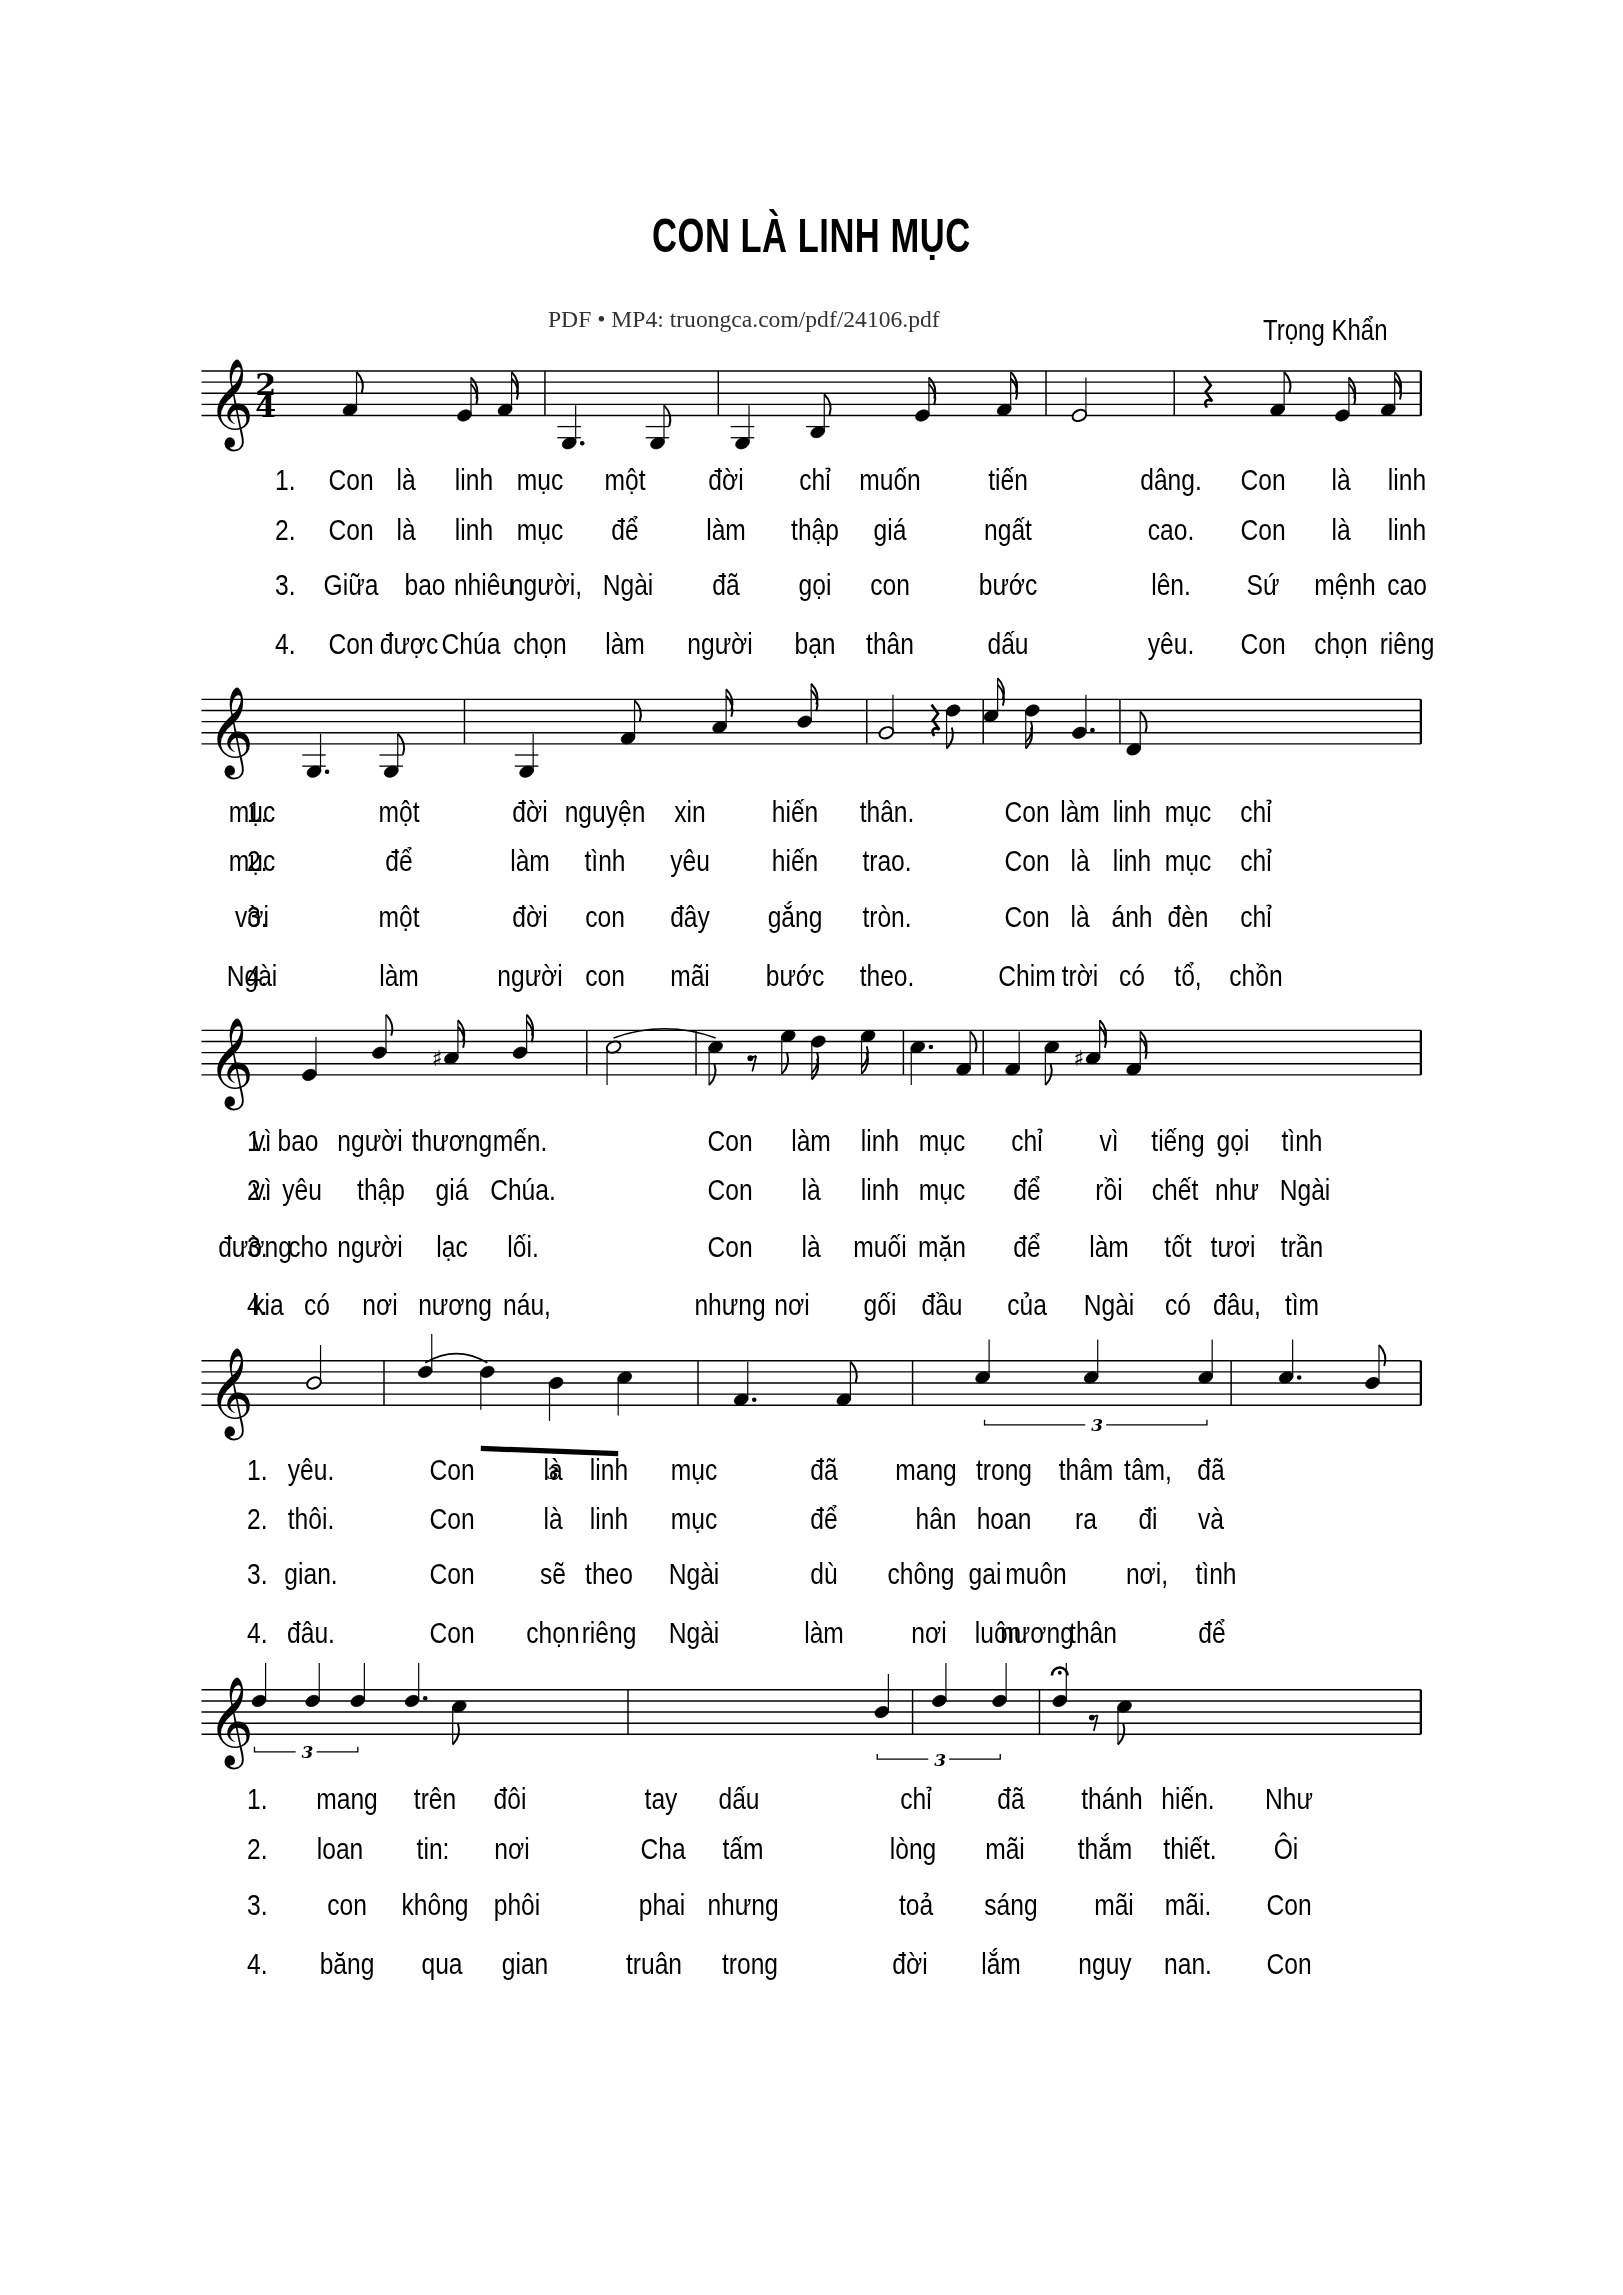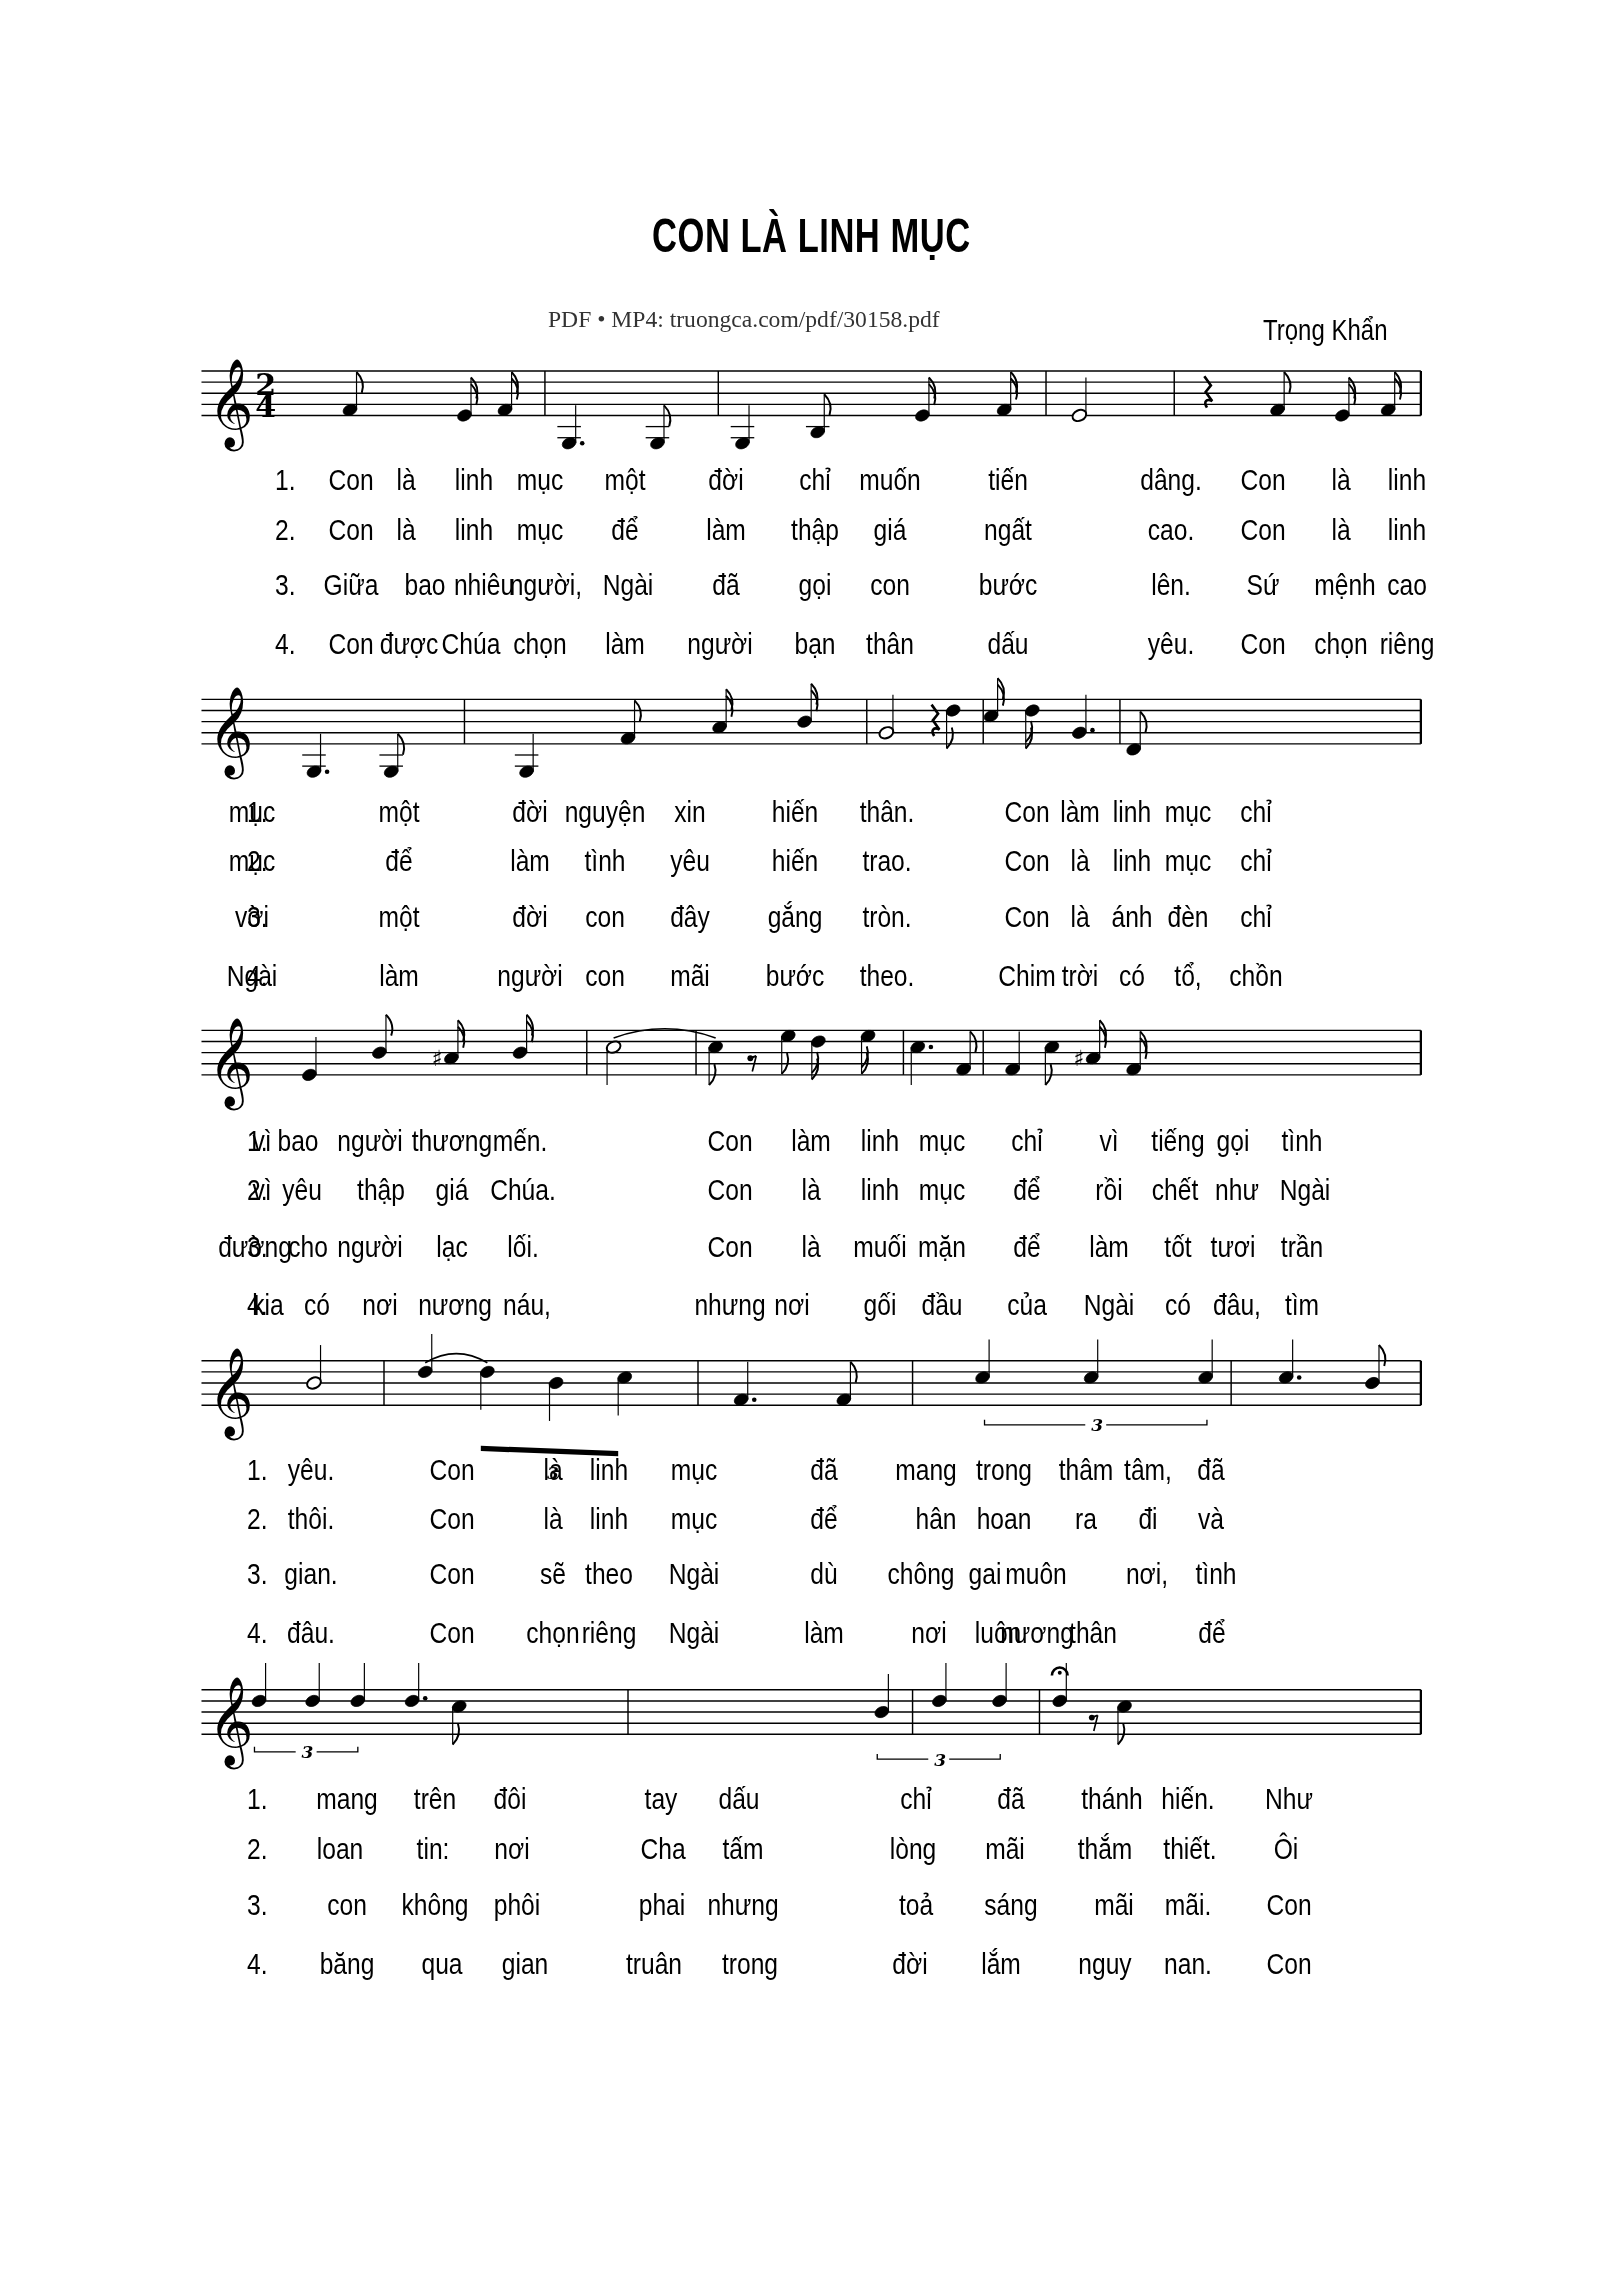--- a/index.html
+++ b/index.html
@@ -24,21 +24,21 @@
   }
   .vnum {
     position:absolute; font-family:"Liberation Sans", sans-serif; font-size:30px; color:#000;
     white-space:nowrap; transform:scaleX(0.82); transform-origin:0 0;
   }
 </style>
 </head>
 <body>
 
 <div class="title">CON LÀ LINH MỤC</div>
-<div class="source">PDF • MP4: truongca.com/pdf/30158.pdf</div>
+<div class="source">PDF • MP4: truongca.com/pdf/24106.pdf</div>
 <div class="composer">Trọng Khẩn</div>
 
 <div id="score">
     <svg width="1623" height="2295" style="position: absolute; left: 0px; top: 0px;" viewBox="0 0 2481 3508">
       <g>
         <line x1="308" x2="2172" y1="567" y2="567" stroke="#000" stroke-width="2.2"></line>
         <line x1="308" x2="2172" y1="584" y2="584" stroke="#000" stroke-width="2.2"></line>
         <line x1="308" x2="2172" y1="601" y2="601" stroke="#000" stroke-width="2.2"></line>
         <line x1="308" x2="2172" y1="618" y2="618" stroke="#000" stroke-width="2.2"></line>
         <line x1="308" x2="2172" y1="635" y2="635" stroke="#000" stroke-width="2.2"></line>

